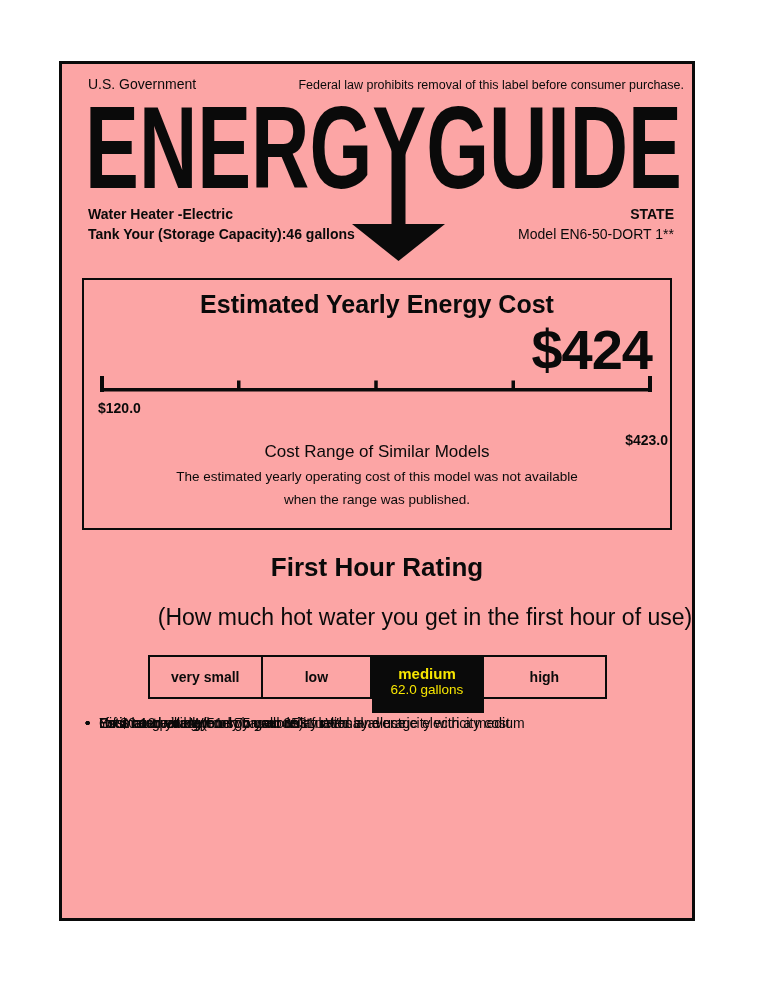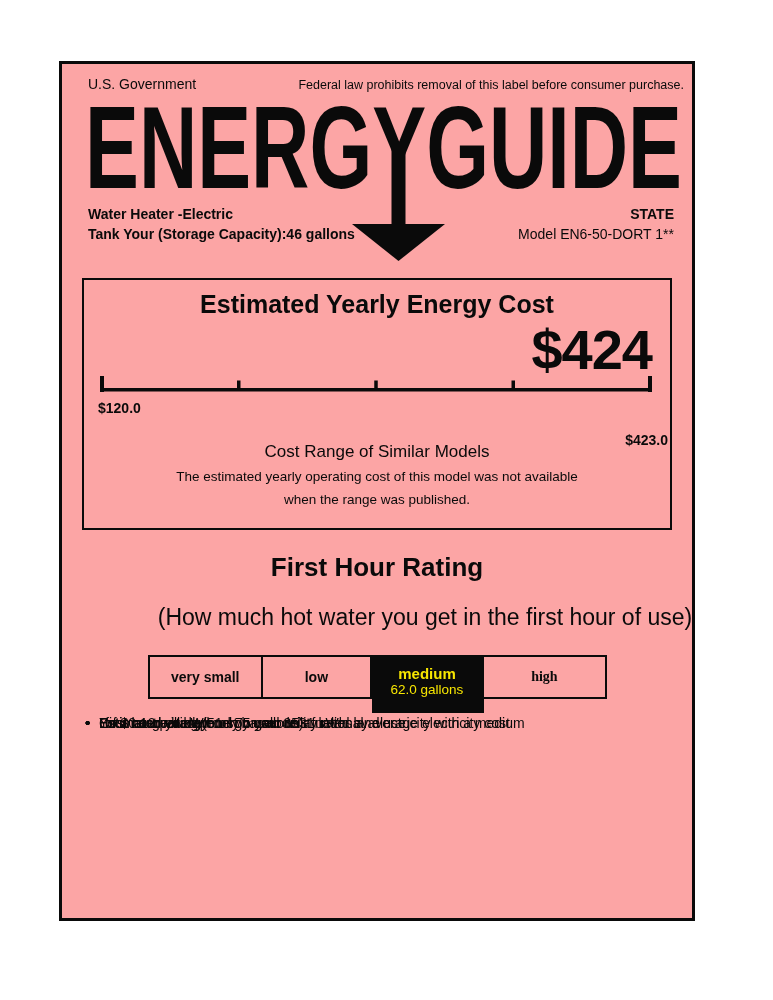--- a/index.html
+++ b/index.html
@@ -31,21 +31,21 @@
   .rnote2{left:0;top:212px;width:586px;text-align:center;font-size:13.5px;}
 
   .fhrtitle{left:0;top:488px;width:630px;text-align:center;font-size:26px;font-weight:bold;}
   .fhrsub{left:0;top:540px;width:630px;text-align:center;font-size:23px;margin-left:48px;}
   .fhrtable{left:86px;top:579px;width:455px;height:40px;border:2px solid #0a0a0a;
             display:flex;flex-direction:row;align-items:flex-start;overflow:visible;margin-top:12px;}
   .fhrtable > div{position:static;}
   .fhrcell{height:40px;line-height:40px;text-align:center;font-size:14px;font-weight:bold;
            border-right:2px solid #0a0a0a;box-sizing:content-box;}
   .fhrcell.last{border-right:none;}
-  .w1{width:114px;}.w2{width:111px;}.w3{width:113px;}.w4{width:125px;font-family:Liberation Serif, serif;}
+  .w1{width:114px;}.w2{width:111px;}.w3{width:113px;}.w4{width:125px;}
   .fhrcell.selected{background:#0a0a0a;color:#f7e600;height:56px;line-height:normal;padding-top:0;}
   .sellabel{position:static;display:block;margin-top:8px;font-size:15px;font-weight:bold;}
   .selvalue{position:static;display:block;font-size:13.5px;font-weight:normal;}
 
   .notes{left:23px;top:650px;width:560px;font-size:14px;line-height:18.5px;}
   .notes .note-row{position:static;display:block;padding-left:14px;text-indent:0;position:relative;}
   .note-row .dot{position:absolute;left:0;top:0;font-size:15px;}
   .note-row.cont{padding-left:20px;}
 </style>
 </head>

